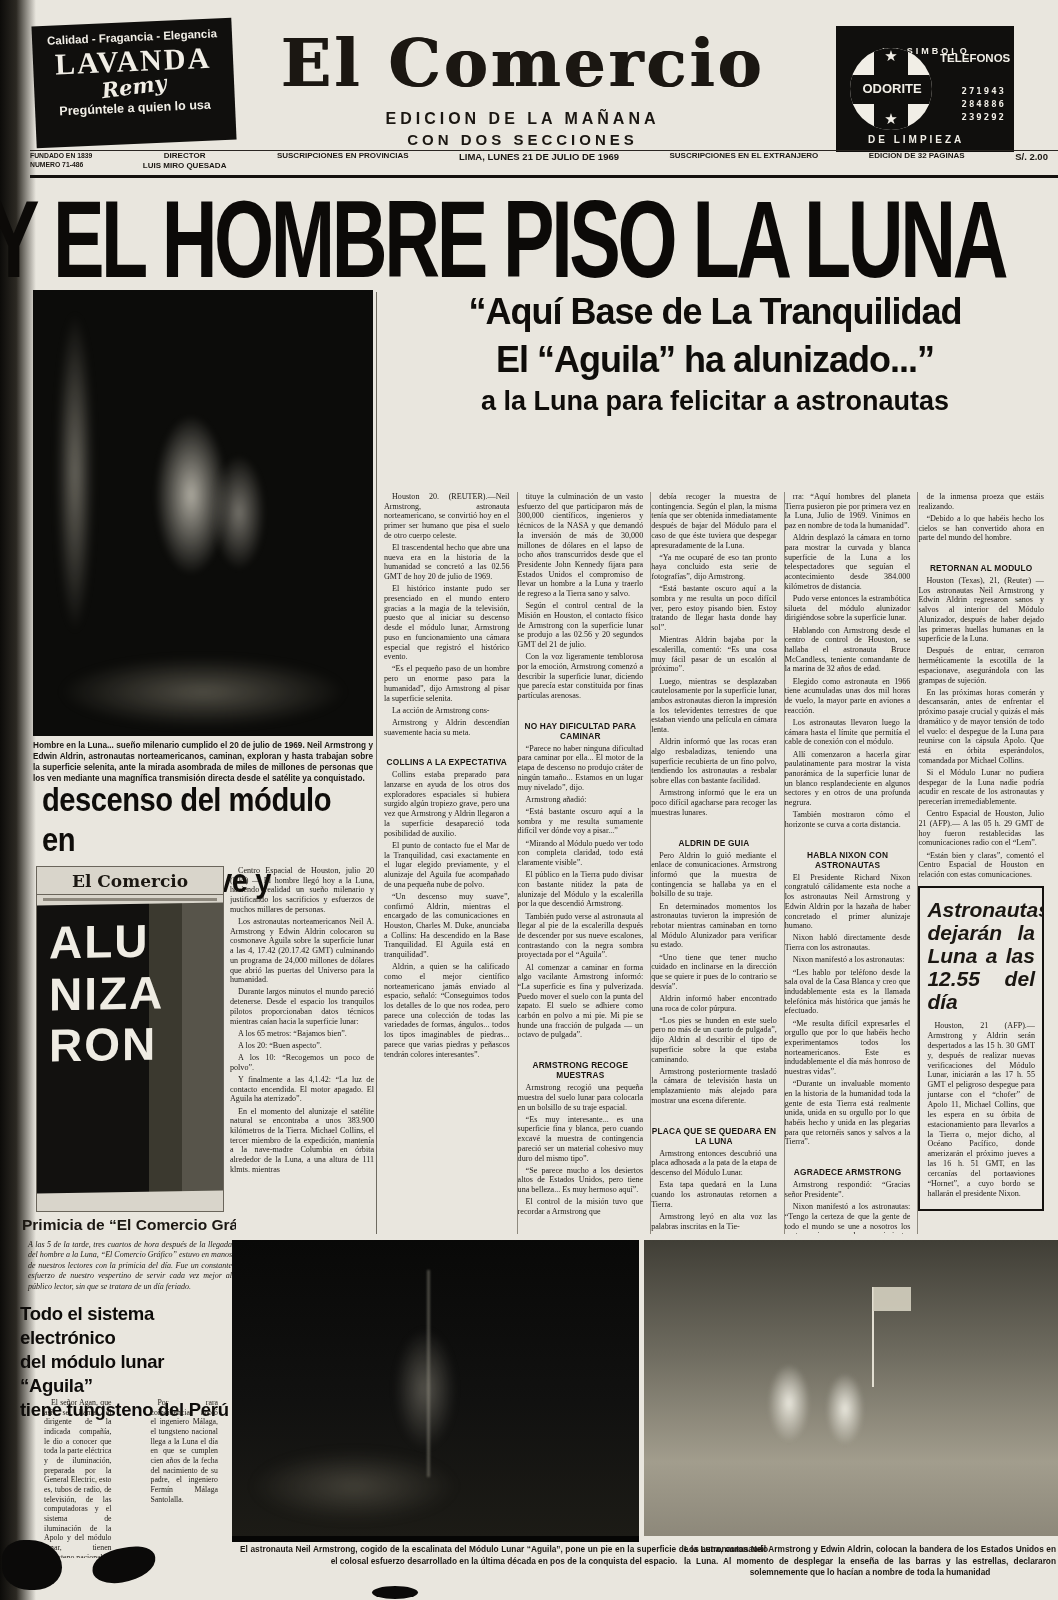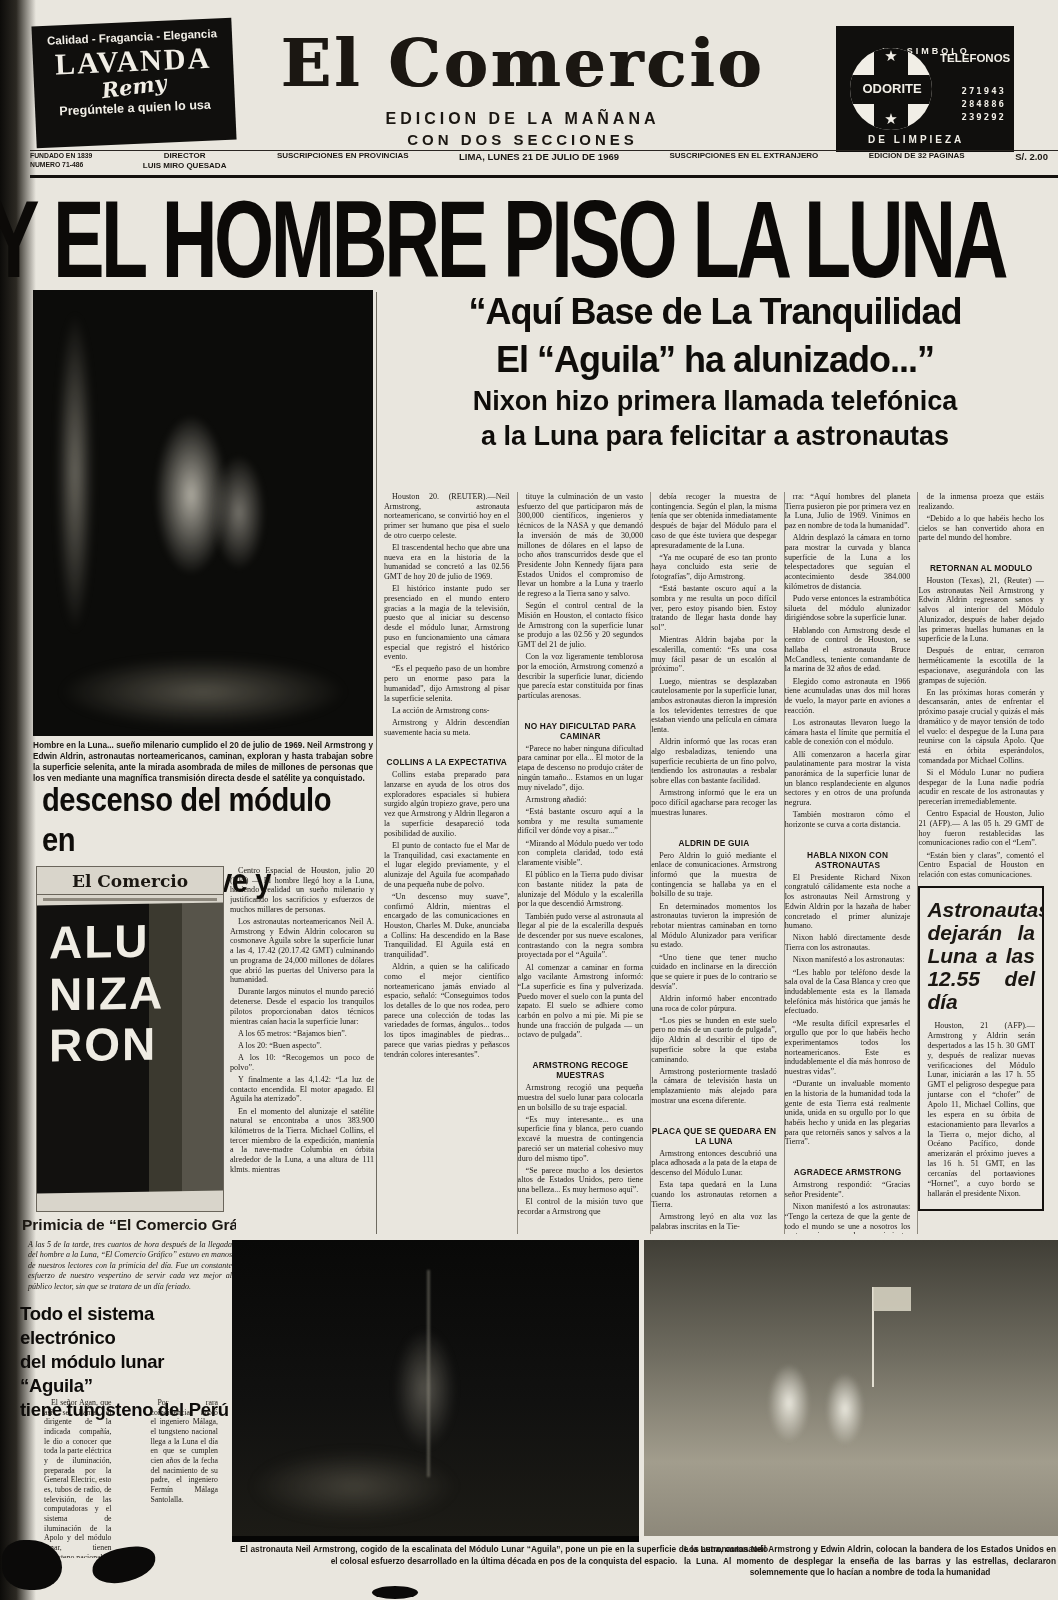--- a/index.html
+++ b/index.html
@@ -188,21 +188,20 @@
     <div class="ghost g2"></div>
     <div class="gfloor"></div>
   </div>
   <div class="cap-tv">Hombre en la Luna... sueño milenario cumplido el 20 de julio de 1969. Neil Armstrong y Edwin Aldrin, astronautas norteamericanos, caminan, exploran y hasta trabajan sobre la superficie selenita, ante la mirada asombrada de miles de millones de personas que los ven mediante una magnífica transmisión directa desde el satélite ya conquistado.</div>
 
   <div class="vrule"></div>
 
   <div class="lead">
     <div class="q">“Aquí Base de La Tranquilidad</div>
     <div class="q">El “Aguila” ha alunizado...”</div>
-    <div class="deck">Nixon hizo primera llamada telefónica</div>
     <div class="deck">a la Luna para felicitar a astronautas</div>
   </div>
 
   <div class="cols">
     <div class="col">
         <p>Houston 20. (REUTER).—Neil Armstrong, astronauta norteamericano, se convirtió hoy en el primer ser humano que pisa el suelo de otro cuerpo celeste.</p>
         <p>El trascendental hecho que abre una nueva era en la historia de la humanidad se concretó a las 02.56 GMT de hoy 20 de julio de 1969.</p>
         <p>El histórico instante pudo ser presenciado en el mundo entero gracias a la magia de la televisión, puesto que al iniciar su descenso desde el módulo lunar, Armstrong puso en funcionamiento una cámara especial que registró el histórico evento.</p>
         <p>“Es el pequeño paso de un hombre pero un enorme paso para la humanidad”, dijo Armstrong al pisar la superficie selenita.</p>
         <p>La acción de Armstrong cons-</p>

